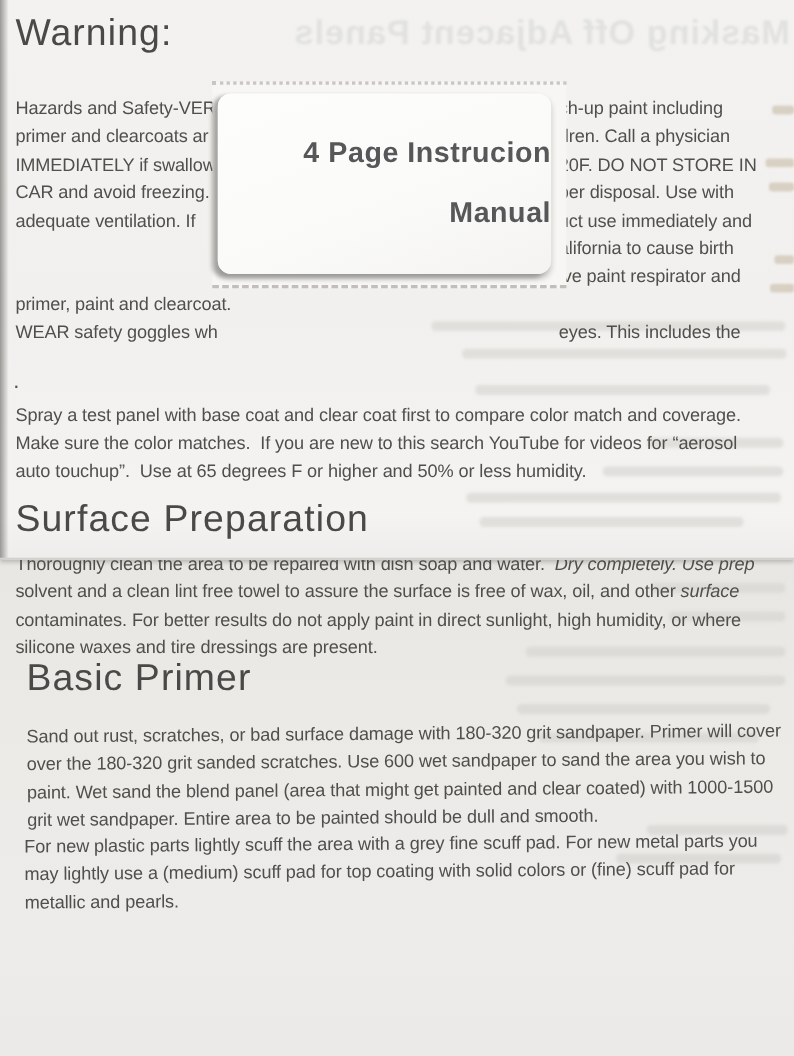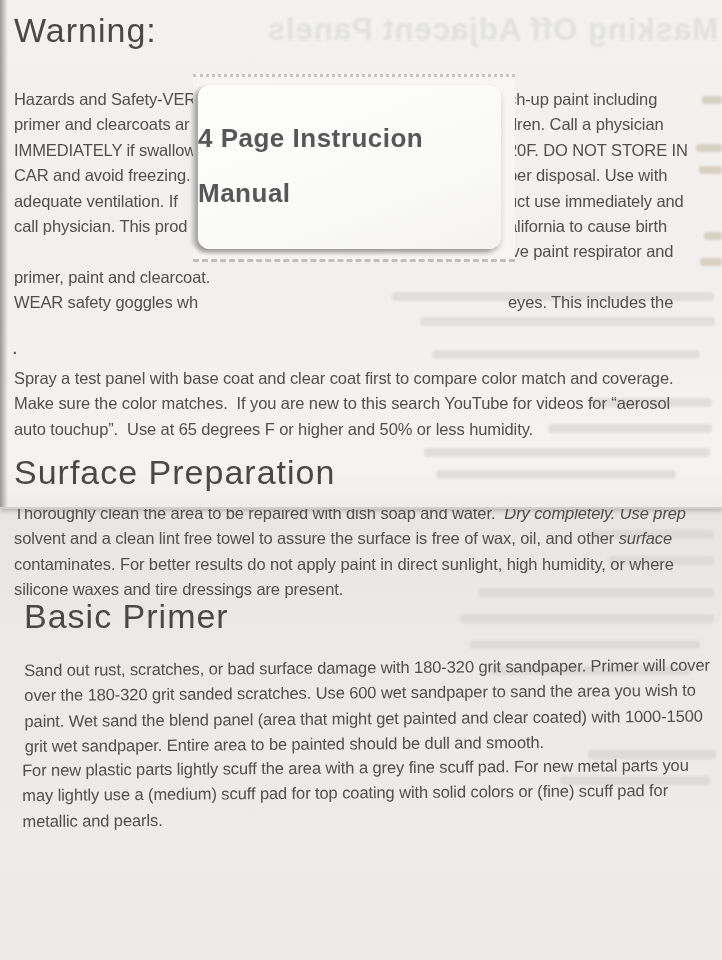--- a/index.html
+++ b/index.html
@@ -31,21 +31,21 @@
   .warning-para{position:absolute;left:14px;top:87px;width:700px;}
   .w-line{position:relative;height:25.4px;font-size:16.5px;letter-spacing:-.1px;line-height:25.4px;white-space:pre;color:#514f4c;}
   .w-right{position:absolute;left:494px;top:0;white-space:pre;}
 
   
   .sticker-backing{position:absolute;left:193px;top:74px;width:322px;height:182px;
     background:#f7f6f4;border-top:3px dotted #c8c6c2;border-bottom:3px dashed #c2bfba;z-index:5;}
   .sticker{position:absolute;left:198px;top:85px;width:303px;height:164px;background:
     linear-gradient(160deg,#fdfdfc 0%,#fafaf8 60%,#f4f3f1 100%);
     border-radius:12px;box-shadow:-5px 3px 4px rgba(92,89,85,.45), 0 4px 5px rgba(92,89,85,.25);
-    z-index:6;text-align:left;color:#57575a;}
+    z-index:6;text-align:right;color:#57575a;}
   .sticker-title{margin-top:38px;font-size:26px;font-weight:700;letter-spacing:.5px;}
   .sticker-subtitle{margin-top:24px;font-size:26px;font-weight:700;letter-spacing:.5px;}
 
   .stray-dot{position:absolute;left:12px;top:336px;font-size:20px;color:#514f4c;}
 
   .italic{font-style:italic;}
   .tilt{transform:rotate(-.45deg);transform-origin:left top;}
 </style>
 </head>
 <body>
@@ -70,21 +70,21 @@
     <div class="edge-mark" style="left:700px;top:258px;width:22px"></div>
 
     <div class="heading" style="left:14px;top:8px;">Warning:</div>
 
     <div class="warning-para">
       <div class="w-line"><span>Hazards and Safety-VER</span><span class="w-right">ch-up paint including</span></div>
       <div class="w-line"><span>primer and clearcoats ar</span><span class="w-right">dren. Call a physician</span></div>
       <div class="w-line"><span>IMMEDIATELY if swallow</span><span class="w-right">20F. DO NOT STORE IN</span></div>
       <div class="w-line"><span>CAR and avoid freezing.</span><span class="w-right">per disposal. Use with</span></div>
       <div class="w-line"><span>adequate ventilation. If</span><span class="w-right">uct use immediately and</span></div>
-      <div class="w-line"><span>call physician. This prod</span><span class="w-right">alifornia to cause birth</span></div>
+      <div class="w-line"><span class="w-right">alifornia to cause birth</span></div>
       <div class="w-line"><span class="w-right">ive paint respirator and</span></div>
       <div class="w-line"><span>primer, paint and clearcoat.</span><span class="w-right"></span></div>
       <div class="w-line"><span>WEAR safety goggles wh</span><span class="w-right">eyes. This includes the</span></div>
     </div>
 
     <div class="sticker-backing"></div>
     <div class="sticker">
       <div class="sticker-title">4 Page Instrucion</div>
       <div class="sticker-subtitle">Manual</div>
     </div>

